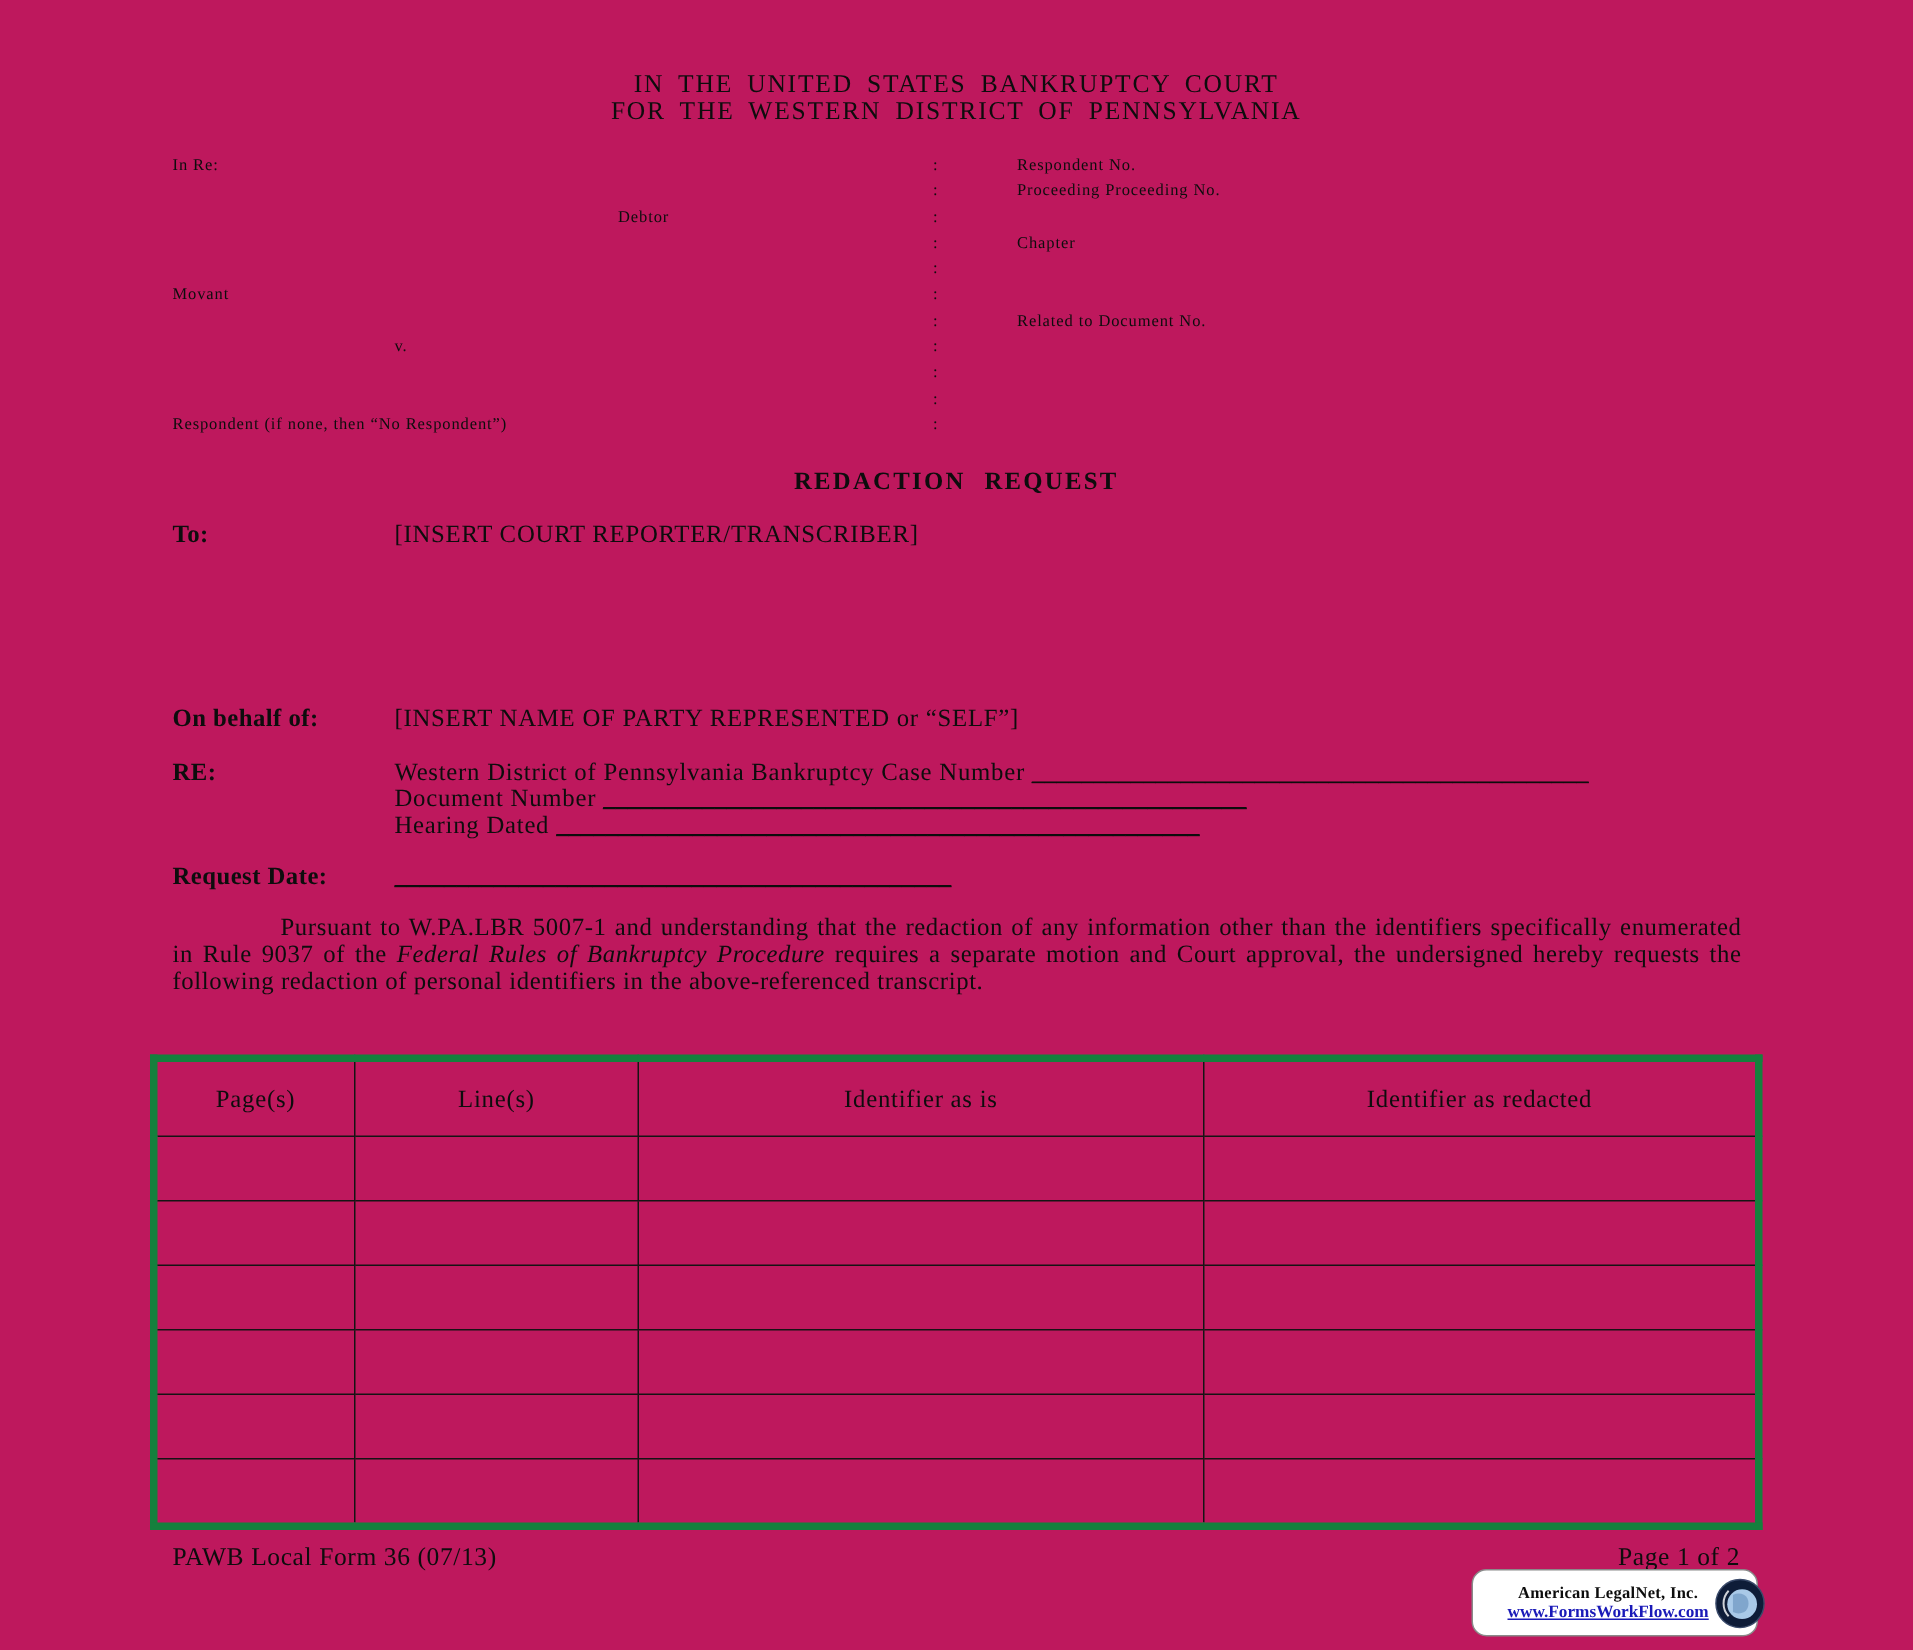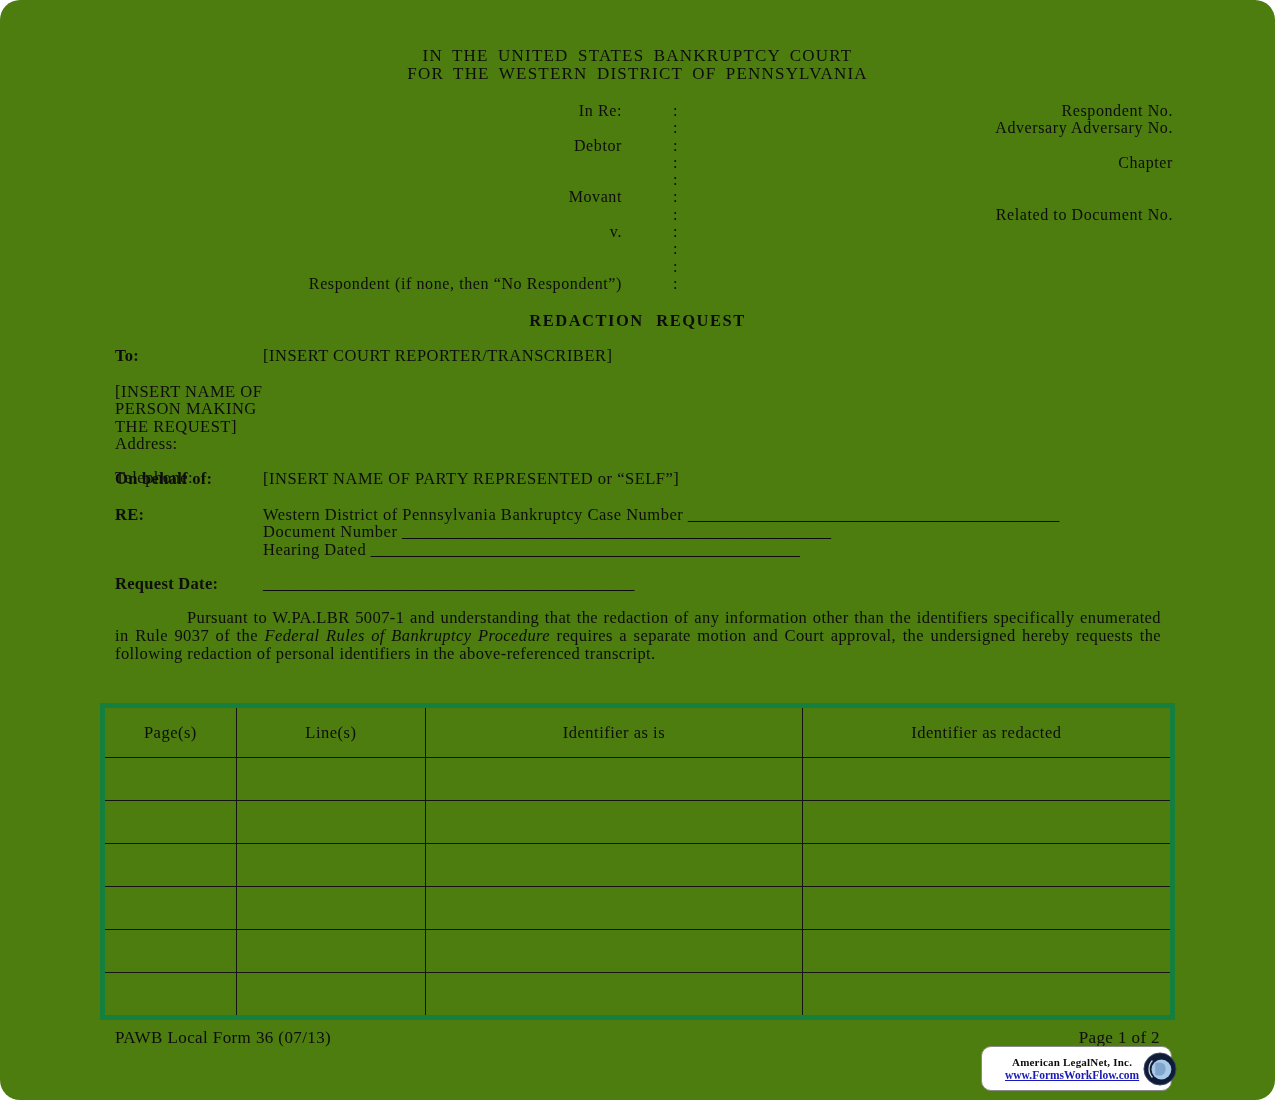--- a/index.html
+++ b/index.html
@@ -1,39 +1,38 @@
 <!DOCTYPE html>
 <html><head>
 <meta charset="utf-8">
 <style>
   html,body { margin:0; padding:0; background:#ffffff; }
   .page {
     position:relative;
     width:1275px; height:1100px;
-    background:#4d7c0f;
+    background:#be185d;
     color:#0d0d0d;
     font-family:"Liberation Serif","DejaVu Serif",serif;
     overflow:hidden;
-    border-radius:20px;
   }
 
   
   .title-block {
     position:absolute; top:47px; left:0; right:0;
     text-align:center;
     font-size:17px; line-height:17.5px; letter-spacing:1.2px;
     word-spacing:4px;
   }
 
   
   .caption { position:absolute; top:102px; left:115px; width:1058px; }
   .cap-row {
     display:grid; grid-template-columns:507px 56px 1fr;
     height:17.3px; line-height:17.3px;
-    font-size:16px; letter-spacing:0.6px;text-align:right;
+    font-size:11px; letter-spacing:0.6px;
   }
   .cap-left.indent-debtor { padding-left:297px; }
   .cap-left.indent-v { padding-left:148px; }
 
   
   .section-heading {
     position:absolute; top:311px; left:0; right:0;
     text-align:center; font-weight:bold;
     font-size:16.5px; letter-spacing:1.5px; word-spacing:7px;
   }
@@ -109,21 +108,21 @@
 
   <div class="caption">
     <div class="cap-row">
       <div class="cap-left">In Re:</div>
       <div class="cap-colon">:</div>
       <div class="cap-right">Respondent No.</div>
     </div>
     <div class="cap-row">
       <div class="cap-left"></div>
       <div class="cap-colon">:</div>
-      <div class="cap-right">Adversary Adversary No.</div>
+      <div class="cap-right">Proceeding Proceeding No.</div>
     </div>
     <div class="cap-row">
       <div class="cap-left indent-debtor">Debtor</div>
       <div class="cap-colon">:</div>
       <div class="cap-right"></div>
     </div>
     <div class="cap-row">
       <div class="cap-left"></div>
       <div class="cap-colon">:</div>
       <div class="cap-right">Chapter</div>
@@ -166,26 +165,20 @@
   </div>
 
   <div class="section-heading">REDACTION REQUEST</div>
 
   <div class="field-row row-to">
     <div class="field-label">To:</div>
     <div class="field-value">[INSERT COURT REPORTER/TRANSCRIBER]</div>
   </div>
 
   <div class="field-row row-from">
-    <div class="field-value">
-      <div>[INSERT NAME OF PERSON MAKING THE REQUEST]</div>
-      <div>Address:</div>
-      <div class="spacer-line"></div>
-      <div>Telephone:</div>
-    </div>
   </div>
 
   <div class="field-row row-onbehalf">
     <div class="field-label">On behalf of:</div>
     <div class="field-value">[INSERT NAME OF PARTY REPRESENTED or “SELF”]</div>
   </div>
 
   <div class="field-row row-re">
     <div class="field-label">RE:</div>
     <div class="field-value">

